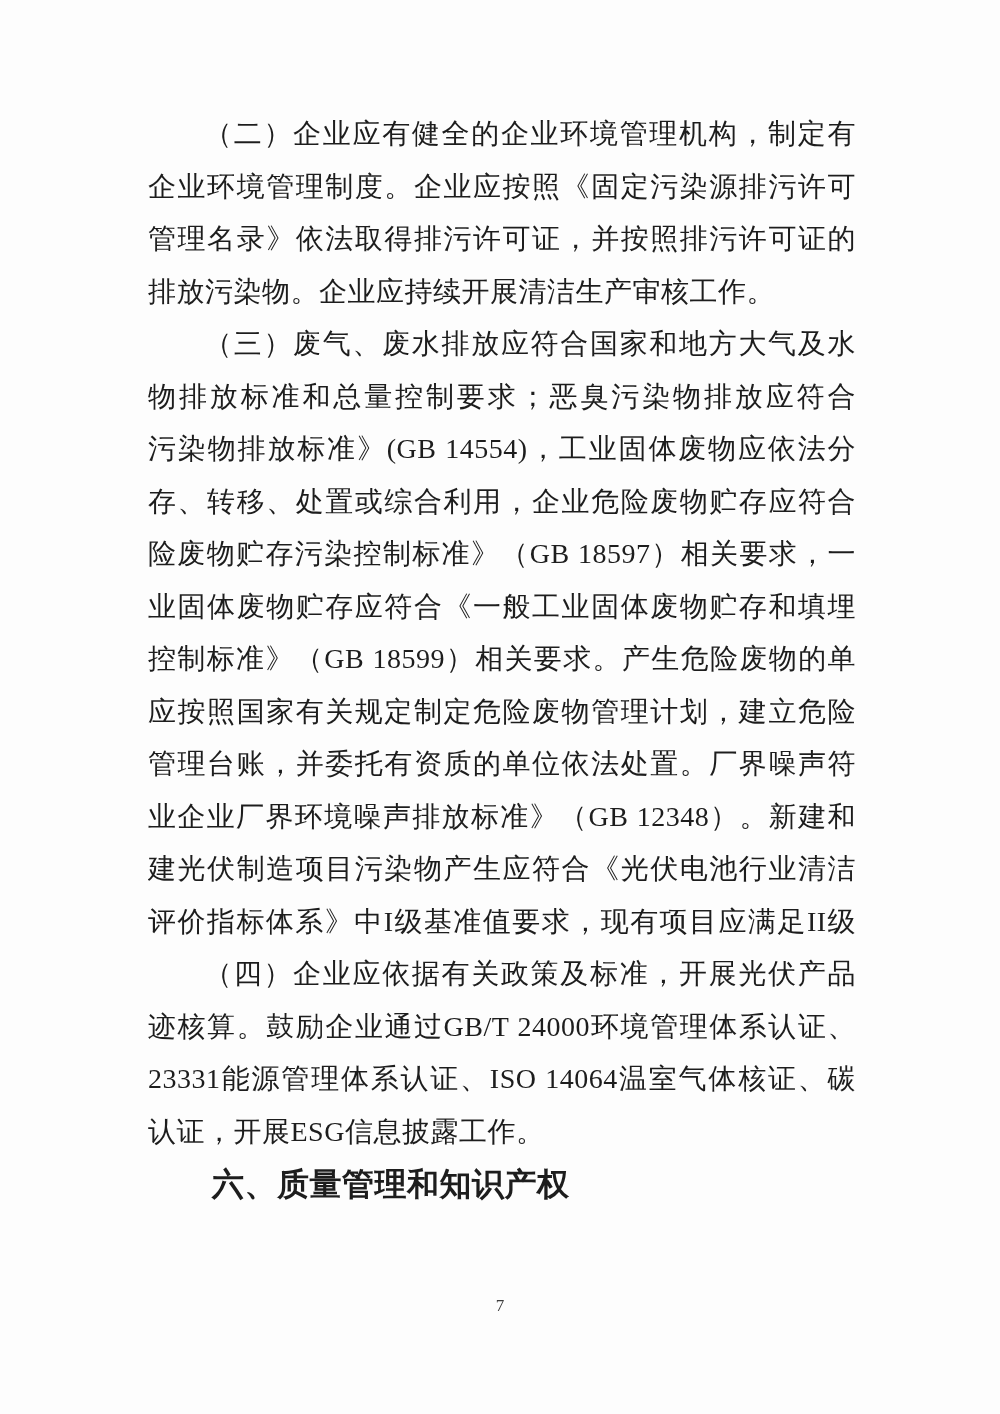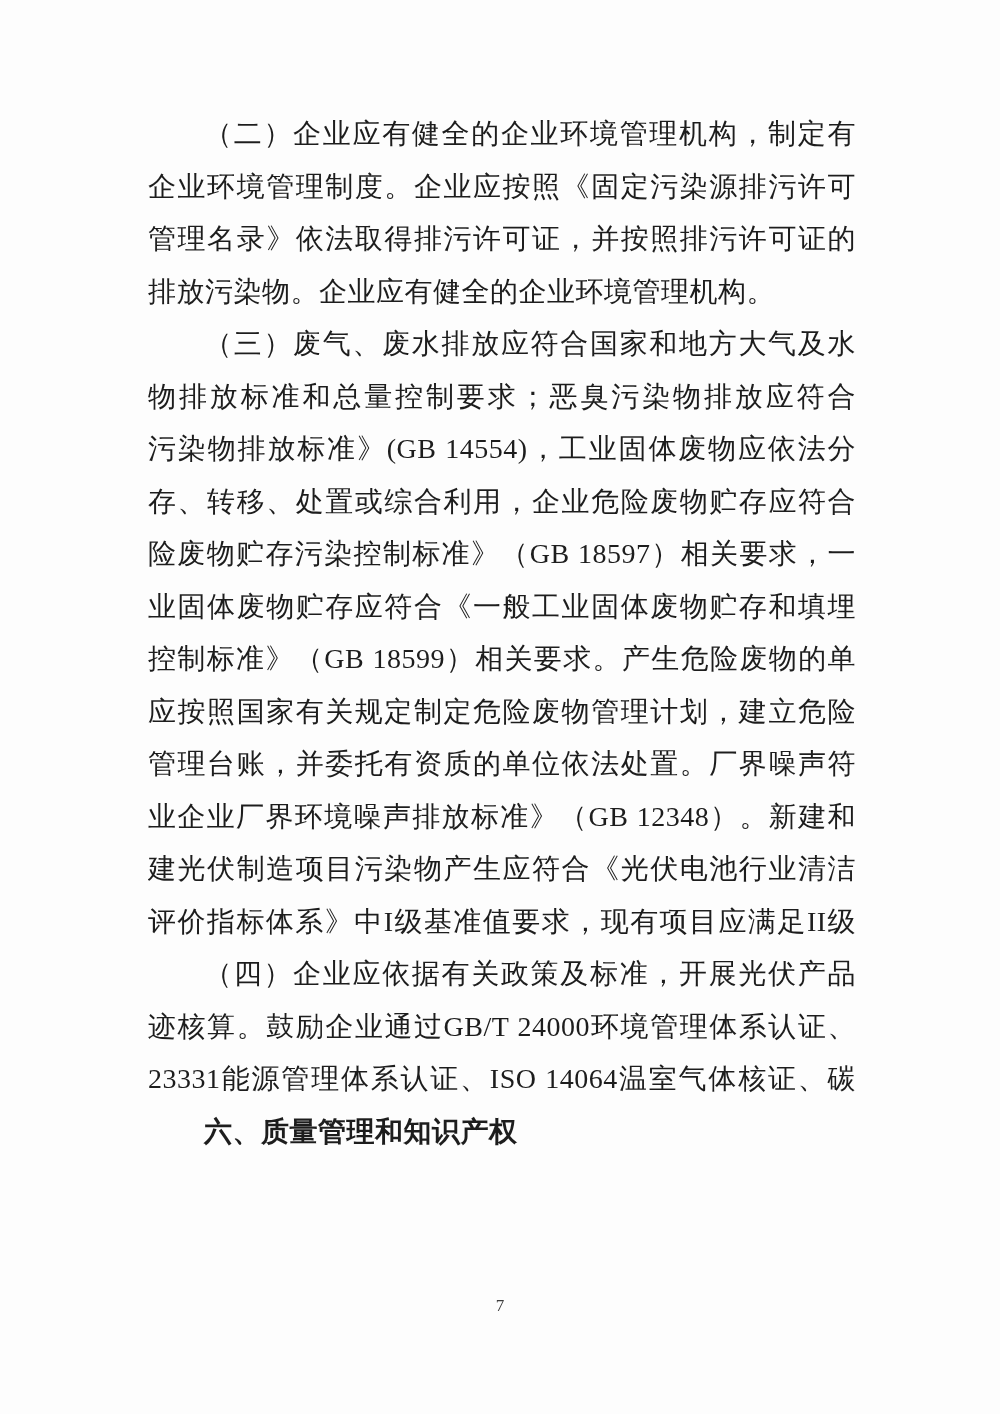--- a/index.html
+++ b/index.html
@@ -30,21 +30,21 @@
     letter-spacing: 0.5px;
     text-align: justify;
     text-align-last: justify;
     overflow: hidden;
   }
   .para.body .line:first-child { text-indent: 2em; }
   .para .line.last { text-align-last: left; }
   .para.heading .line {
     font-family: "Liberation Sans", "DejaVu Sans", sans-serif;
     font-weight: bold;
-    font-size: 28px;
+    font-size: 32px;
     text-indent: 2em;
     text-align-last: left;
   }
   .page-number {
     position: absolute;
     top: 1294px;
     left: 0;
     width: 100%;
     text-align: center;
     font-size: 17px;
@@ -55,39 +55,40 @@
 </style>
 </head>
 <body>
 
 <div class="page" style="background: rgb(253, 253, 253); color: rgb(29, 29, 29);">
   <div class="doc-body" id="doc-body">
       <div class="para body">
         <div class="line">（二）企业应有健全的企业环境管理机构，制定有效的</div>
         <div class="line">企业环境管理制度。企业应按照《固定污染源排污许可分类</div>
         <div class="line">管理名录》依法取得排污许可证，并按照排污许可证的规定</div>
-        <div class="line last">排放污染物。企业应有健全的企业环境管理机构。</div>
+        <div class="line last">排放污染物。企业应持续开展清洁生产审核工作。</div>
       </div>
       <div class="para body">
         <div class="line">（三）废气、废水排放应符合国家和地方大气及水污染</div>
         <div class="line">物排放标准和总量控制要求；恶臭污染物排放应符合《恶臭</div>
         <div class="line">污染物排放标准》(GB 14554)，工业固体废物应依法分类贮</div>
         <div class="line">存、转移、处置或综合利用，企业危险废物贮存应符合《危</div>
         <div class="line">险废物贮存污染控制标准》（GB 18597）相关要求，一般工</div>
         <div class="line">业固体废物贮存应符合《一般工业固体废物贮存和填埋污染</div>
         <div class="line">控制标准》（GB 18599）相关要求。产生危险废物的单位，</div>
         <div class="line">应按照国家有关规定制定危险废物管理计划，建立危险废物</div>
         <div class="line">管理台账，并委托有资质的单位依法处置。厂界噪声符合《工</div>
         <div class="line">业企业厂界环境噪声排放标准》（GB 12348）。新建和改扩</div>
         <div class="line">建光伏制造项目污染物产生应符合《光伏电池行业清洁生产</div>
         <div class="line">评价指标体系》中I级基准值要求，现有项目应满足II级基准</div>
       </div>
       <div class="para body">
         <div class="line">（四）企业应依据有关政策及标准，开展光伏产品碳足</div>
         <div class="line">迹核算。鼓励企业通过GB/T 24000环境管理体系认证、GB/T</div>
         <div class="line">23331能源管理体系认证、ISO 14064温室气体核证、碳足迹</div>
+        <div class="line last">认证，开展ESG信息披露工作。</div>
       </div>
       <div class="para heading">
         <div class="line last">六、质量管理和知识产权</div>
       </div>
     </div>
   <div class="page-number">7</div>
 </div>
 
 </body></html>

